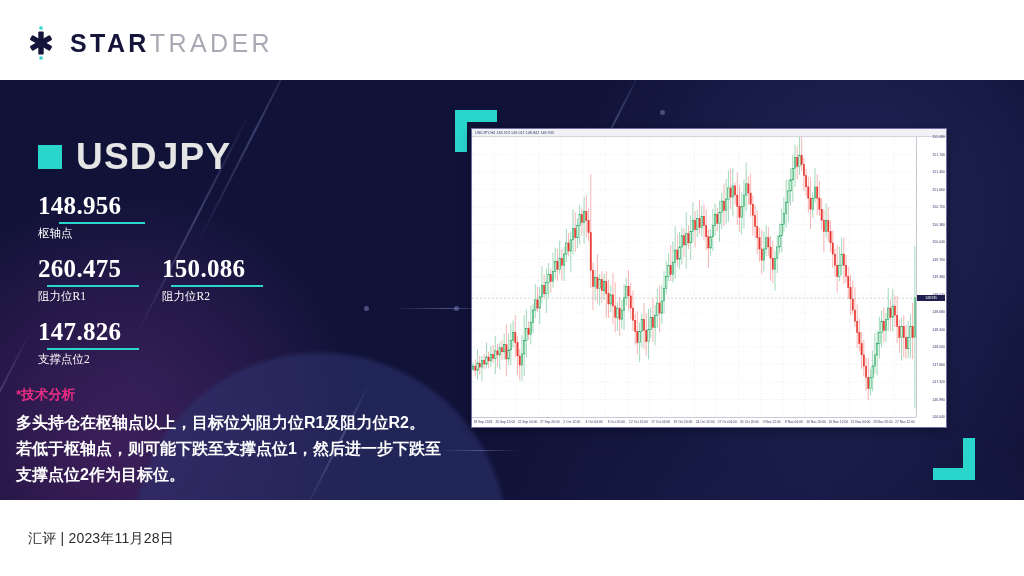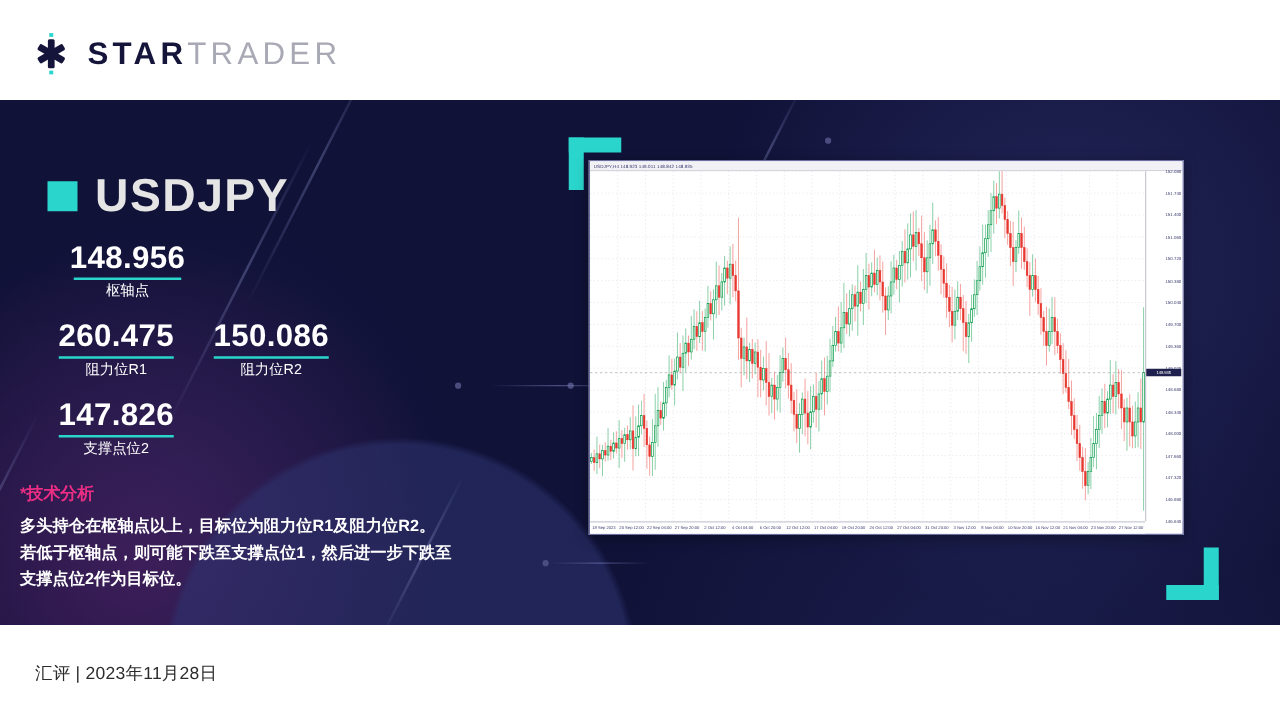--- a/index.html
+++ b/index.html
@@ -60,36 +60,36 @@
   .dot { position:absolute; width:5px; height:5px; border-radius:50%; background:#4a4d7e; }
   .hairline { position:absolute; height:1px; background:linear-gradient(to right, rgba(120,126,190,0) 0%, rgba(120,126,190,.55) 50%, rgba(120,126,190,0) 100%); }
 
   
   #pair-row { position:absolute; left:38px; top:56px; display:flex; align-items:center; gap:14px; }
   #pair-swatch { width:24px; height:24px; background:#2ad6cc; }
   #pair-name { color:#e5e5e5; font-size:37px; font-weight:bold; letter-spacing:1.2px; }
 
   #levels { position:absolute; left:38px; top:112px; width:260px; }
   .lvl-row { display:flex; }
-  .lvl { text-align:center; }
+  .lvl { text-align:left;font-family:Liberation Serif, serif; }
   .lvl-val { color:#ffffff; font-size:25px; font-weight:bold; letter-spacing:.3px; line-height:1.12; }
   .lvl-rule { height:2px; background:#2ad6cc; margin:2px auto 3px; }
   .lvl-lab { color:#ffffff; font-size:11.5px; line-height:1.2; }
 
   #row-pivot { justify-content:flex-start; }
   #row-pivot .lvl { width:128px; }
   #row-pivot .lvl-rule { width:86px; }
   .row-pair { gap:14px; margin-top:14px; }
   .row-pair .lvl { width:110px; }
   .row-pair .lvl-rule { width:92px; }
 
   
   #analysis { position:absolute; left:16px; top:306px; width:372px; }
   #analysis-title { color:#ec2d84; font-size:13.5px; font-weight:bold; margin-bottom:6px; }
-  #analysis-body { color:#ffffff; font-size:13px; line-height:1.62; font-weight:bold; }
+  #analysis-body { color:#ffffff; font-size:16px; line-height:1.62; font-weight:bold; }
   #analysis-body div { white-space:nowrap; }
 
   
   #chart-zone { position:absolute; left:455px; top:30px; width:520px; height:370px; }
   .bracket { position:absolute; }
   .bracket i { position:absolute; background:#2ad6cc; display:block; }
   #bracket-tl { left:0px; top:0px; width:42px; height:42px; }
   #bracket-tl .h { left:0; top:0; width:42px; height:12px; }
   #bracket-tl .v { left:0; top:0; width:12px; height:42px; }
   #bracket-br { left:478px; top:328px; width:42px; height:42px; }

